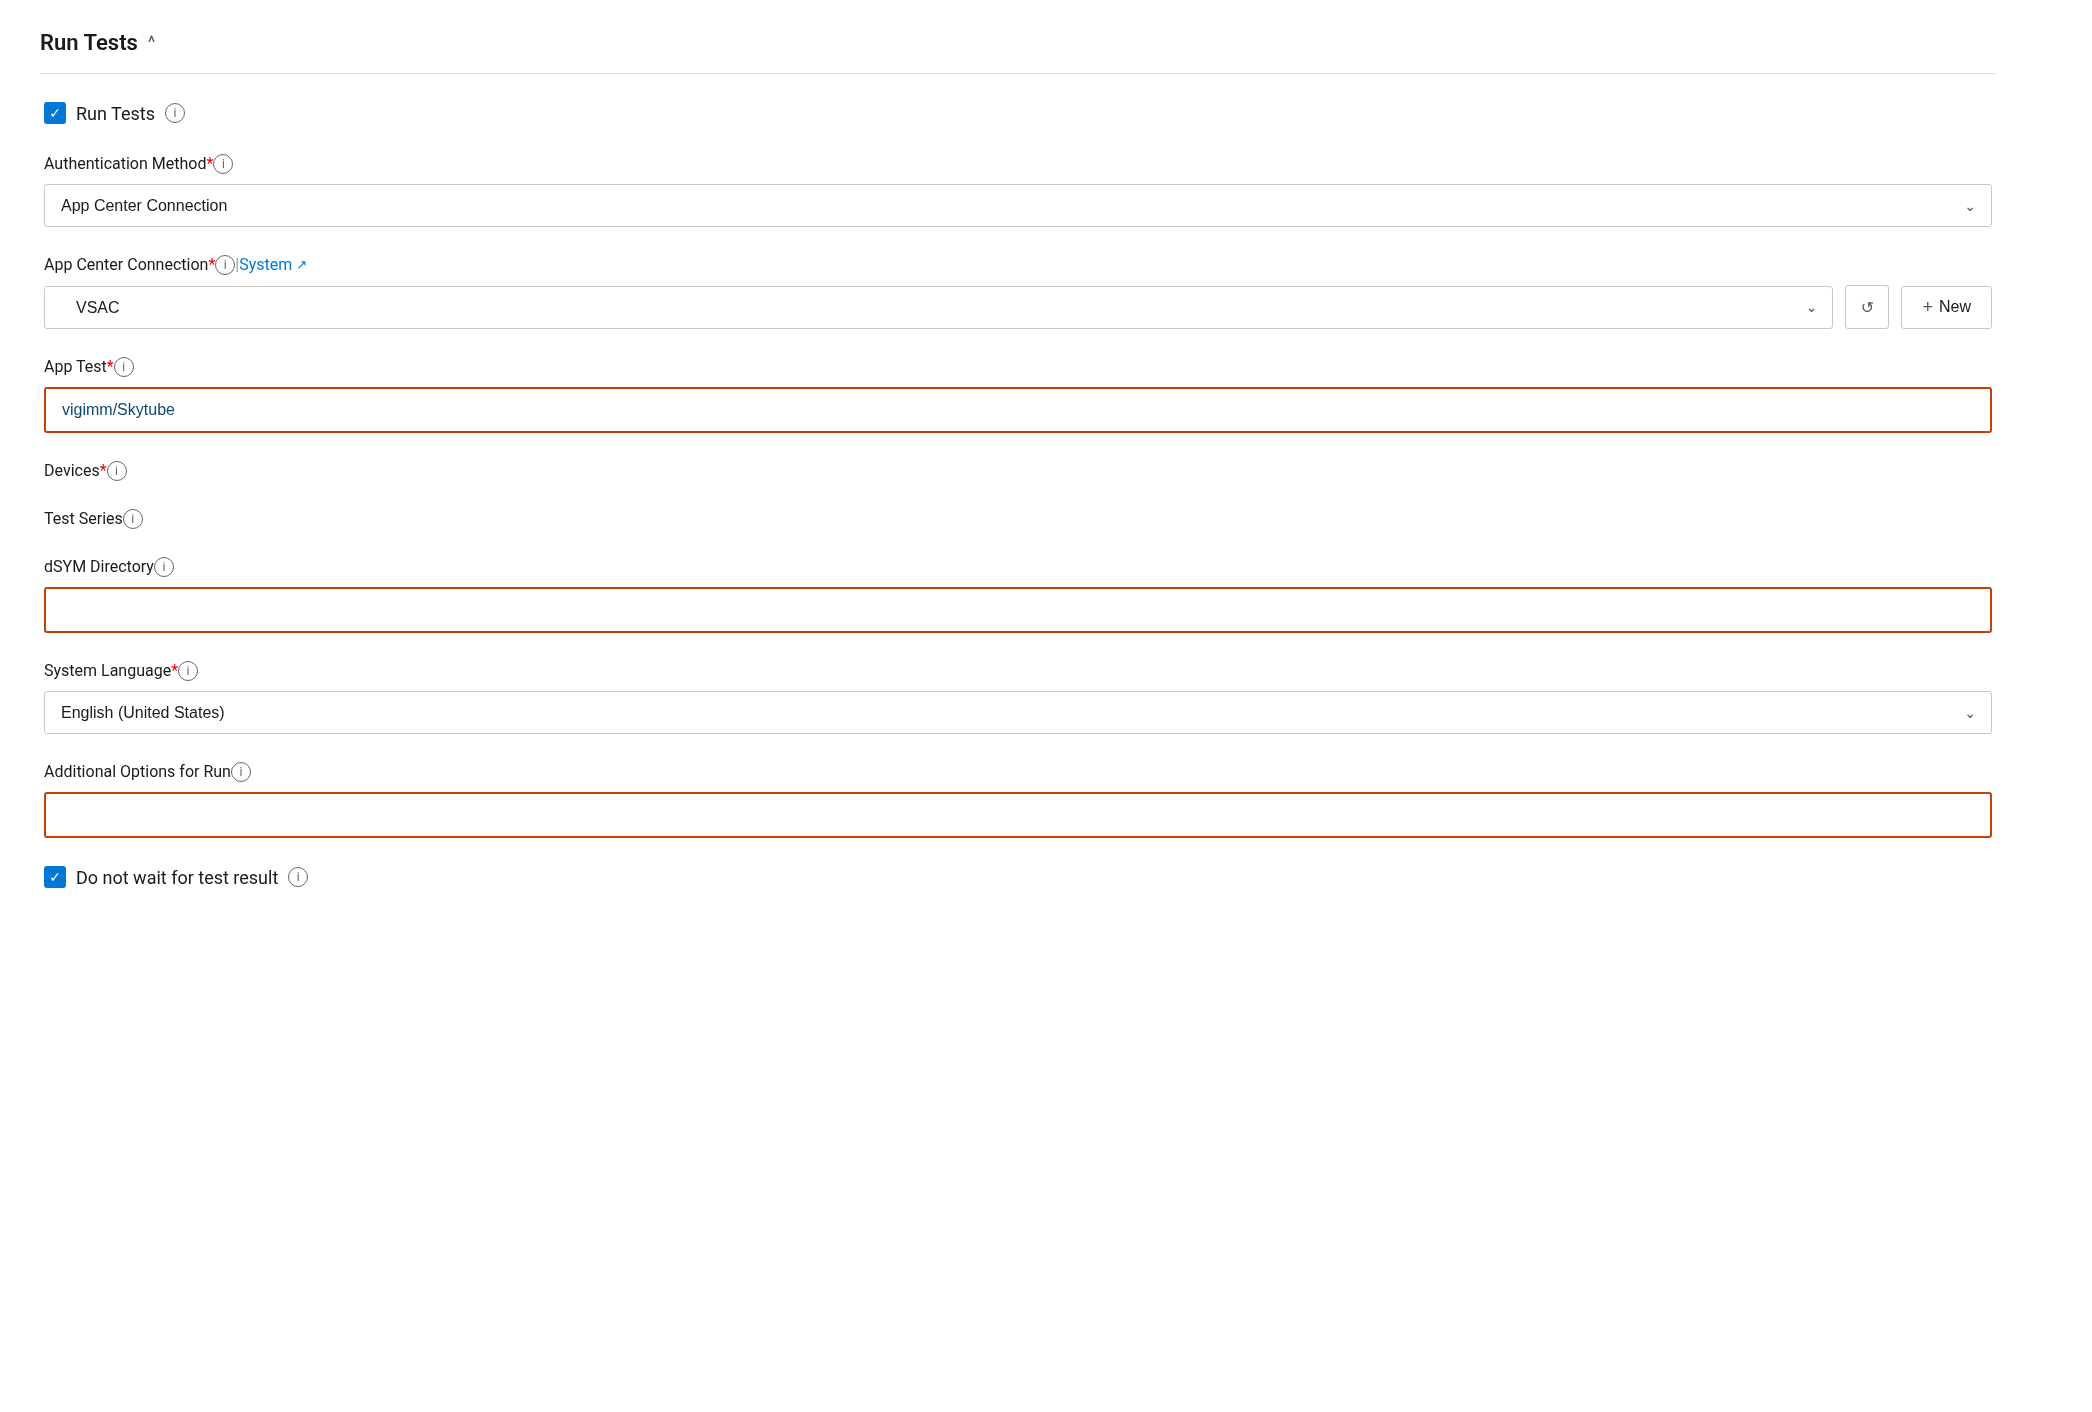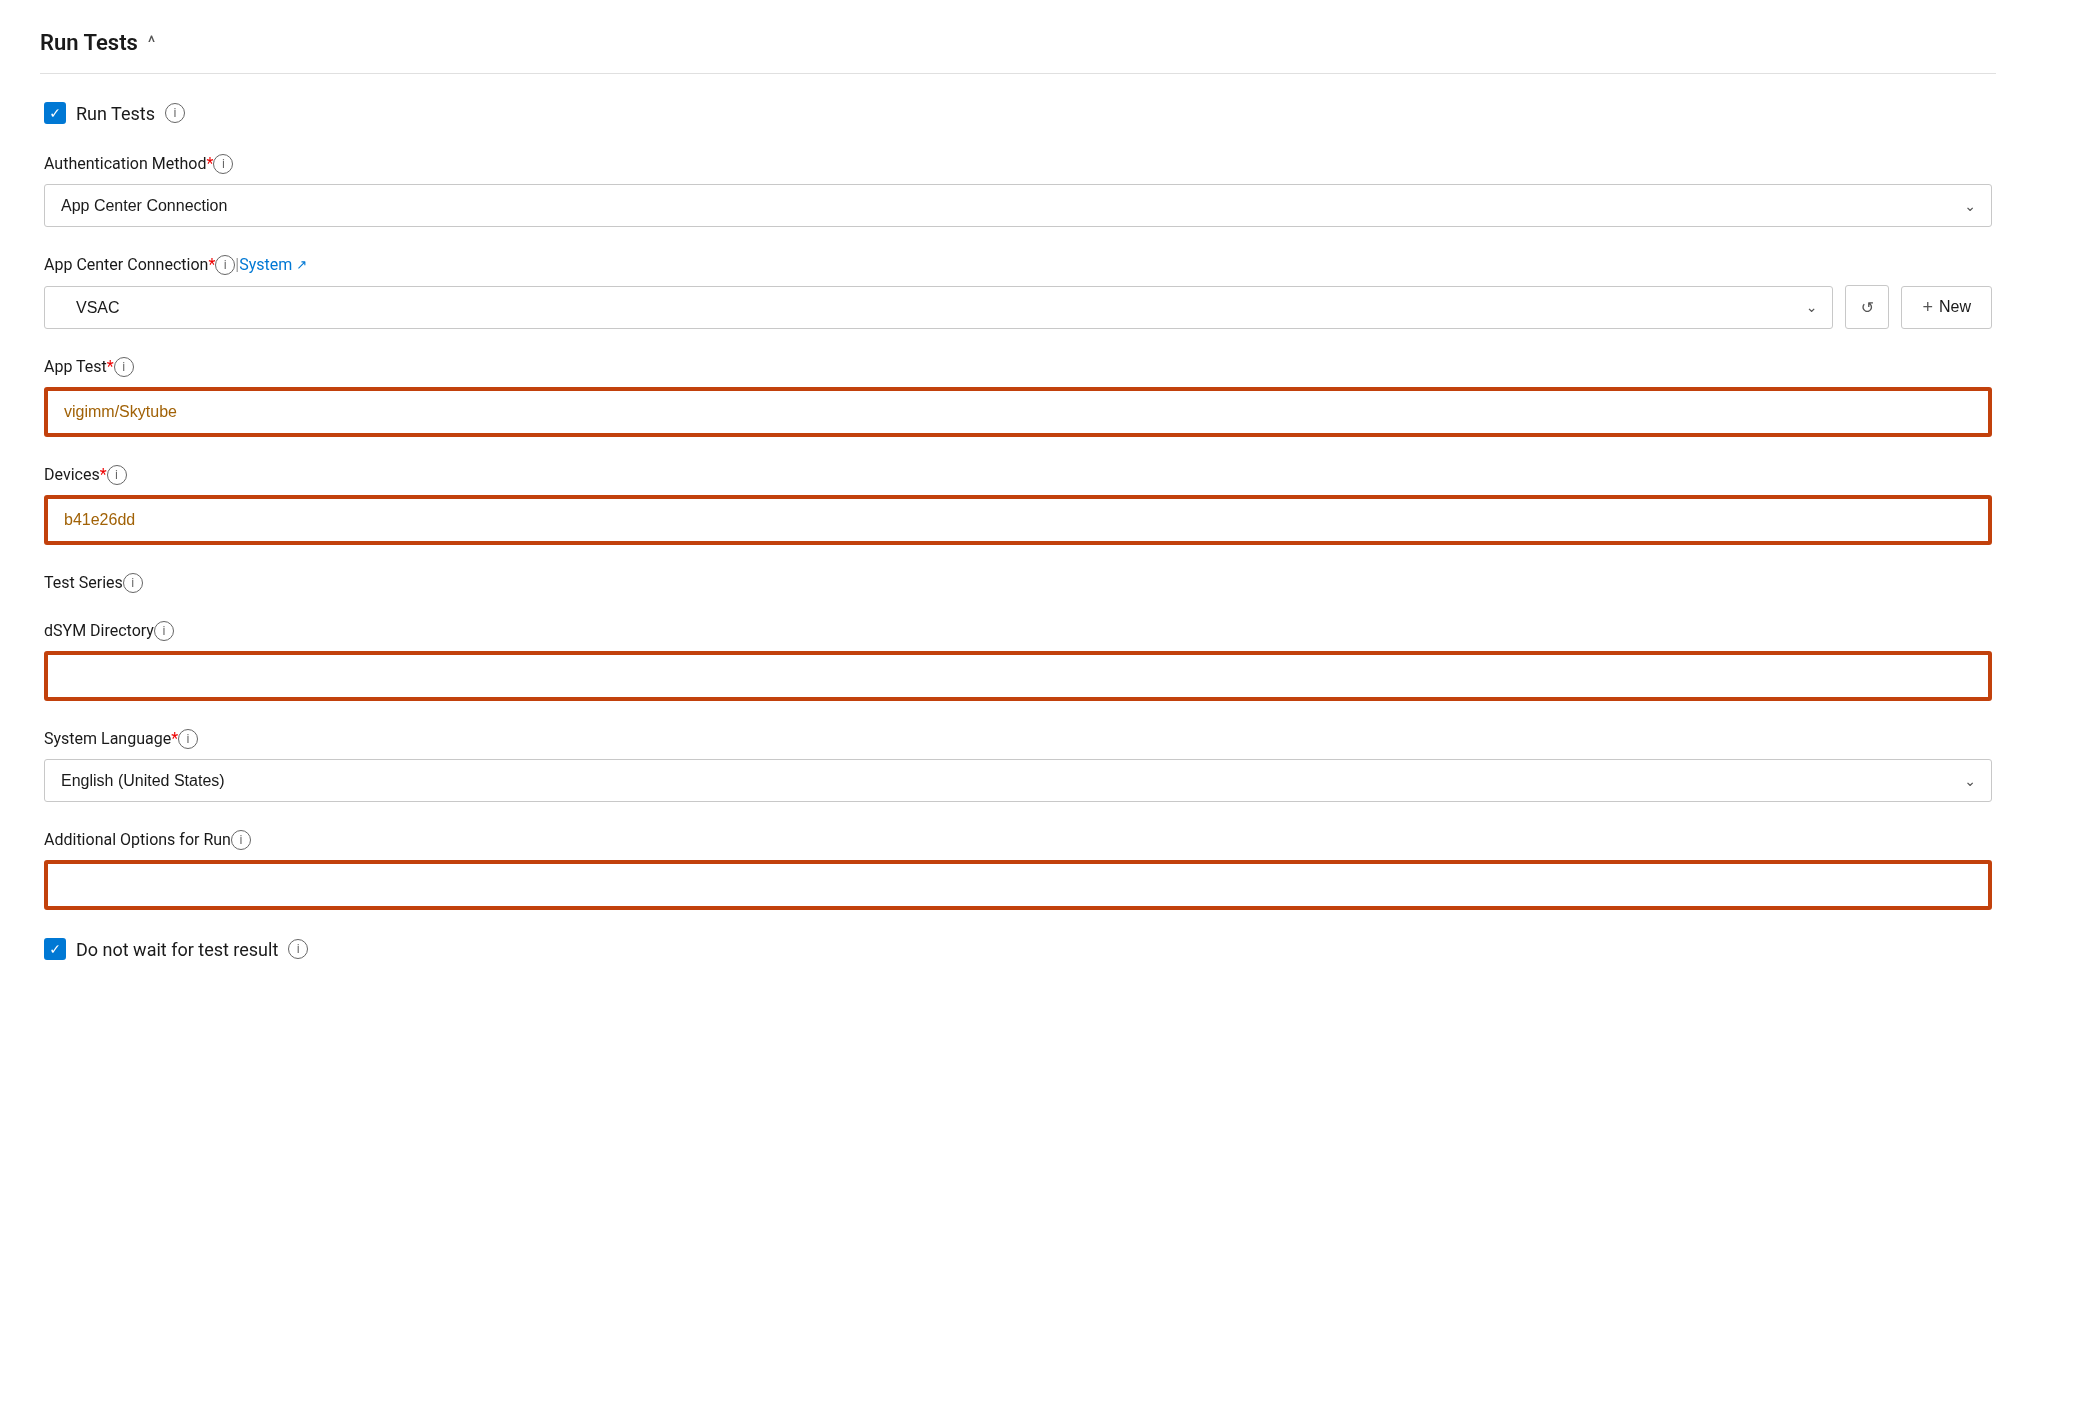--- a/index.html
+++ b/index.html
@@ -210,24 +210,24 @@
     }
 
     .new-button .plus-icon {
       font-size: 18px;
       color: #555;
     }
 
     .text-input {
       width: 100%;
       padding: 12px 16px;
-      border: 4px solid #c2410c;
-      border-radius: 3px;
-      font-size: 16px;
-      color: #a16207;
+      border: 2px solid #c2410c;
+      border-radius: 3px;
+      font-size: 16px;
+      color: #0c4a6e;
       background: #fff;
     }
 
     .external-link-icon {
       font-size: 13px;
     }
 
     .bottom-checkbox-row {
       display: flex;
       align-items: center;
@@ -306,21 +306,20 @@
       </div>
       <input type="text" class="text-input" value="vigimm/Skytube" style="">
     </div>
 
     <div class="field-group">
       <div class="field-label">
         <span>Devices</span>
         <span class="required-star">*</span>
         <span class="info-icon">i</span>
       </div>
-      <input type="text" class="text-input" value="b41e26dd" style="">
     </div>
 
     <div class="field-group">
       <div class="field-label">
         <span>Test Series</span>
         <span class="info-icon">i</span>
       </div>
     </div>
 
     <div class="field-group">

